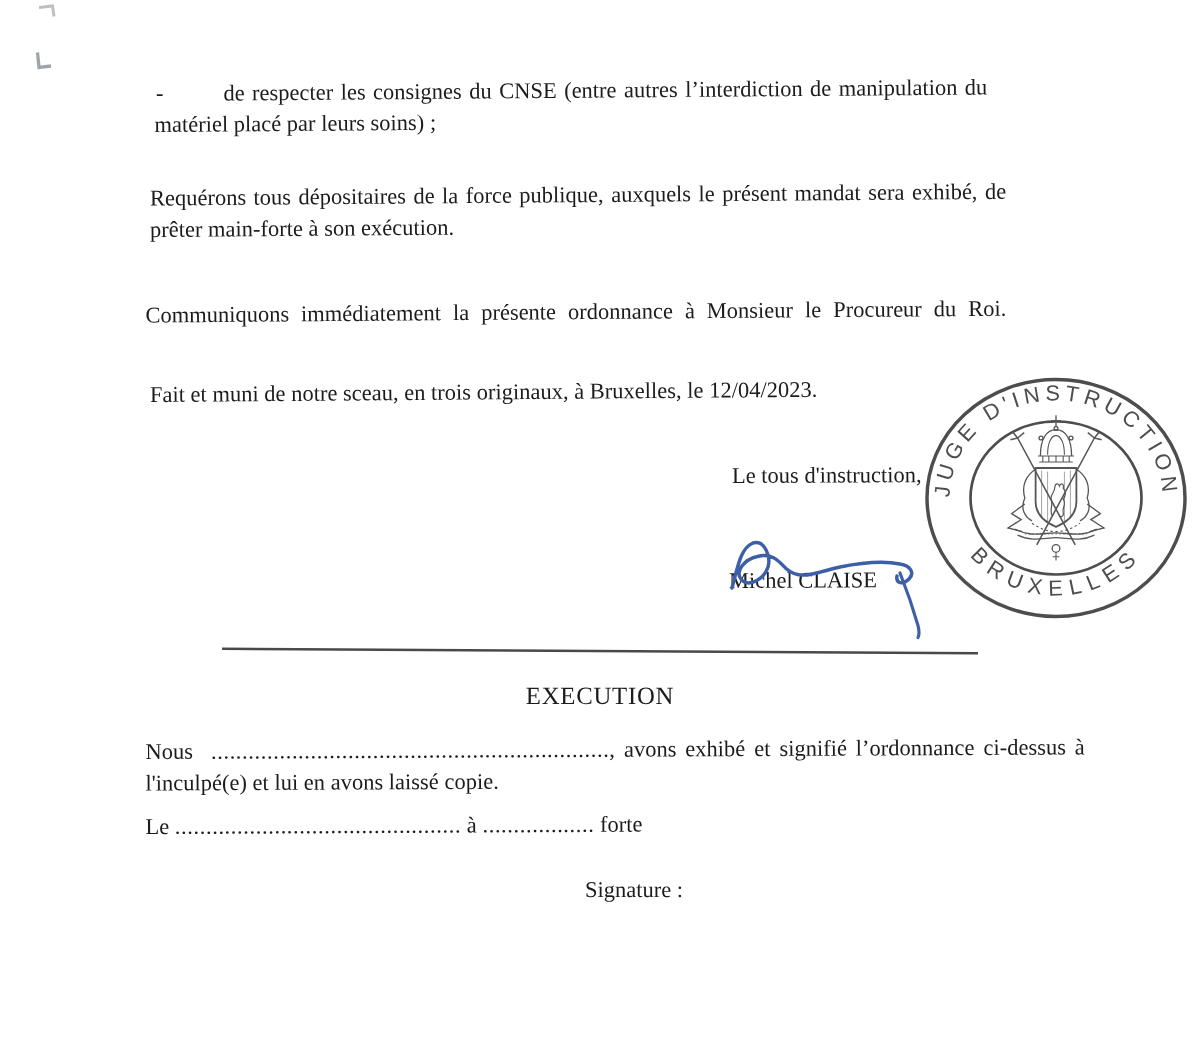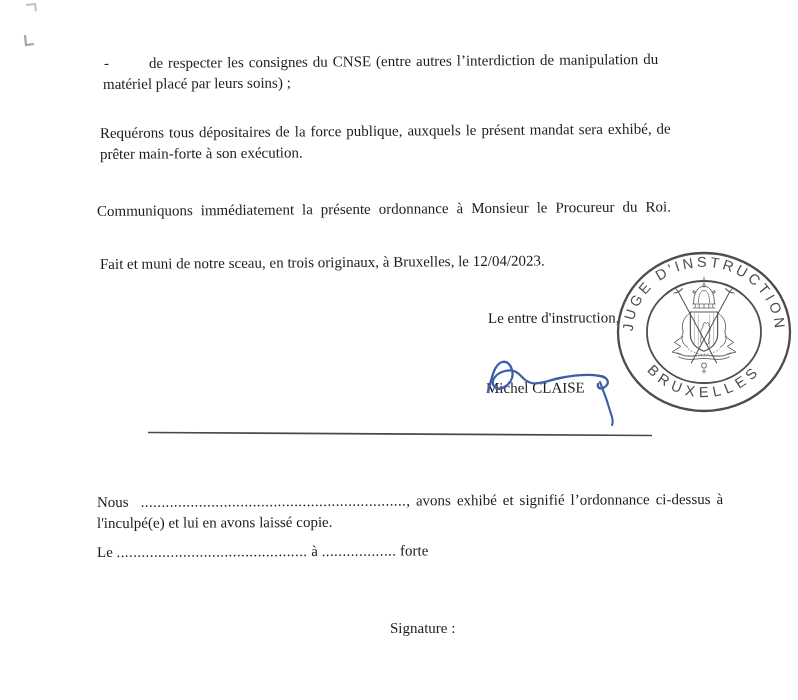--- a/index.html
+++ b/index.html
@@ -53,21 +53,21 @@
   <div class="line tilt ws1" style="left:149px;top:53px;">de respecter les consignes du CNSE (entre autres l’interdiction de manipulation du</div>
   <div class="line tilt" style="left:103px;top:74px;">matériel placé par leurs soins) ;</div>
 
   <div class="line tilt ws1" style="left:100px;top:123px;">Requérons tous dépositaires de la force publique, auxquels le présent mandat sera exhibé, de</div>
   <div class="line tilt" style="left:100px;top:144px;">prêter main-forte à son exécution.</div>
 
   <div class="line tilt ws4" style="left:97px;top:201px;">Communiquons immédiatement la présente ordonnance à Monsieur le Procureur du Roi.</div>
 
   <div class="line tilt" style="left:100px;top:254px;">Fait et muni de notre sceau, en trois originaux, à Bruxelles, le 12/04/2023.</div>
 
-  <div class="line tilt-light" style="left:488px;top:308px;">Le entre d'instruction,</div>
+  <div class="line tilt-light" style="left:488px;top:308px;">Le tous d'instruction,</div>
   <div class="line tilt-light" style="left:486px;top:378px;">Michel CLAISE</div>
 
   <svg style="left:470px;top:340px;" width="170" height="95" viewBox="0 0 170 95">
     <path d="M18 52 C22 37 24 25 32 22 C40 20 44 31 42 38 C39 47 28 52 24 46 C20 41 26 33 35 31 C45 28 50 35 54 39 C64 48 75 41 90 38 C105 35 120 34 130 36 C137 37 140 42 136 46 C132 50 127 49 128 44" fill="none" stroke="#3d5fa8" stroke-width="2.3" stroke-linecap="round"></path>
     <path d="M130 42 C134 52 138 63 142 77 C143 81 143 83 142 85" fill="none" stroke="#3d5fa8" stroke-width="2.1" stroke-linecap="round"></path>
   </svg>
 
   <svg style="left:613px;top:250px;" width="182" height="167" viewBox="0 0 182 167">
     <ellipse cx="91" cy="82" rx="86" ry="79" fill="none" stroke="#4d4d4f" stroke-width="2.3"></ellipse>
     <ellipse cx="91" cy="82" rx="57" ry="51" fill="none" stroke="#4d4d4f" stroke-width="1.8"></ellipse>
@@ -105,29 +105,30 @@
       <path d="M71 103 Q91 117 111 103" stroke-width="0.9" stroke-dasharray="2 2.2"></path>
       <circle cx="91" cy="124" r="3.2"></circle>
       <path d="M91 128 v6 M88.2 131 h5.6" stroke-width="0.9"></path>
     </g>
   </svg>
 
   <svg style="left:145px;top:429px;" width="512" height="10" viewBox="0 0 512 10">
     <line x1="3" y1="3.5" x2="507" y2="6.5" stroke="#3a3a3a" stroke-width="1.7" opacity="0.92"></line>
   </svg>
 
+  <div class="heading">EXECUTION</div>
 
   <div class="line tilt-light" style="left:97px;top:492px;">
     <span>Nous</span><span class="gap-sm"></span><span class="dots">................................................................</span><span class="ws2">, avons exhibé et signifié l’ordonnance ci-dessus à</span>
   </div>
   <div class="line tilt-light" style="left:97px;top:513px;">l'inculpé(e) et lui en avons laissé copie.</div>
 
   <div class="line tilt-light" style="left:97px;top:542px;">
     <span>Le</span>
     <span class="dots">..............................................</span>
     <span>à</span>
     <span class="dots">..................</span>
     <span>forte</span>
   </div>
 
-  <div class="line" style="left:390px;top:584px;margin-top:34px;">Signature :</div>
+  <div class="line" style="left:390px;top:584px;">Signature :</div>
 
 </div>
 
 </body></html>

